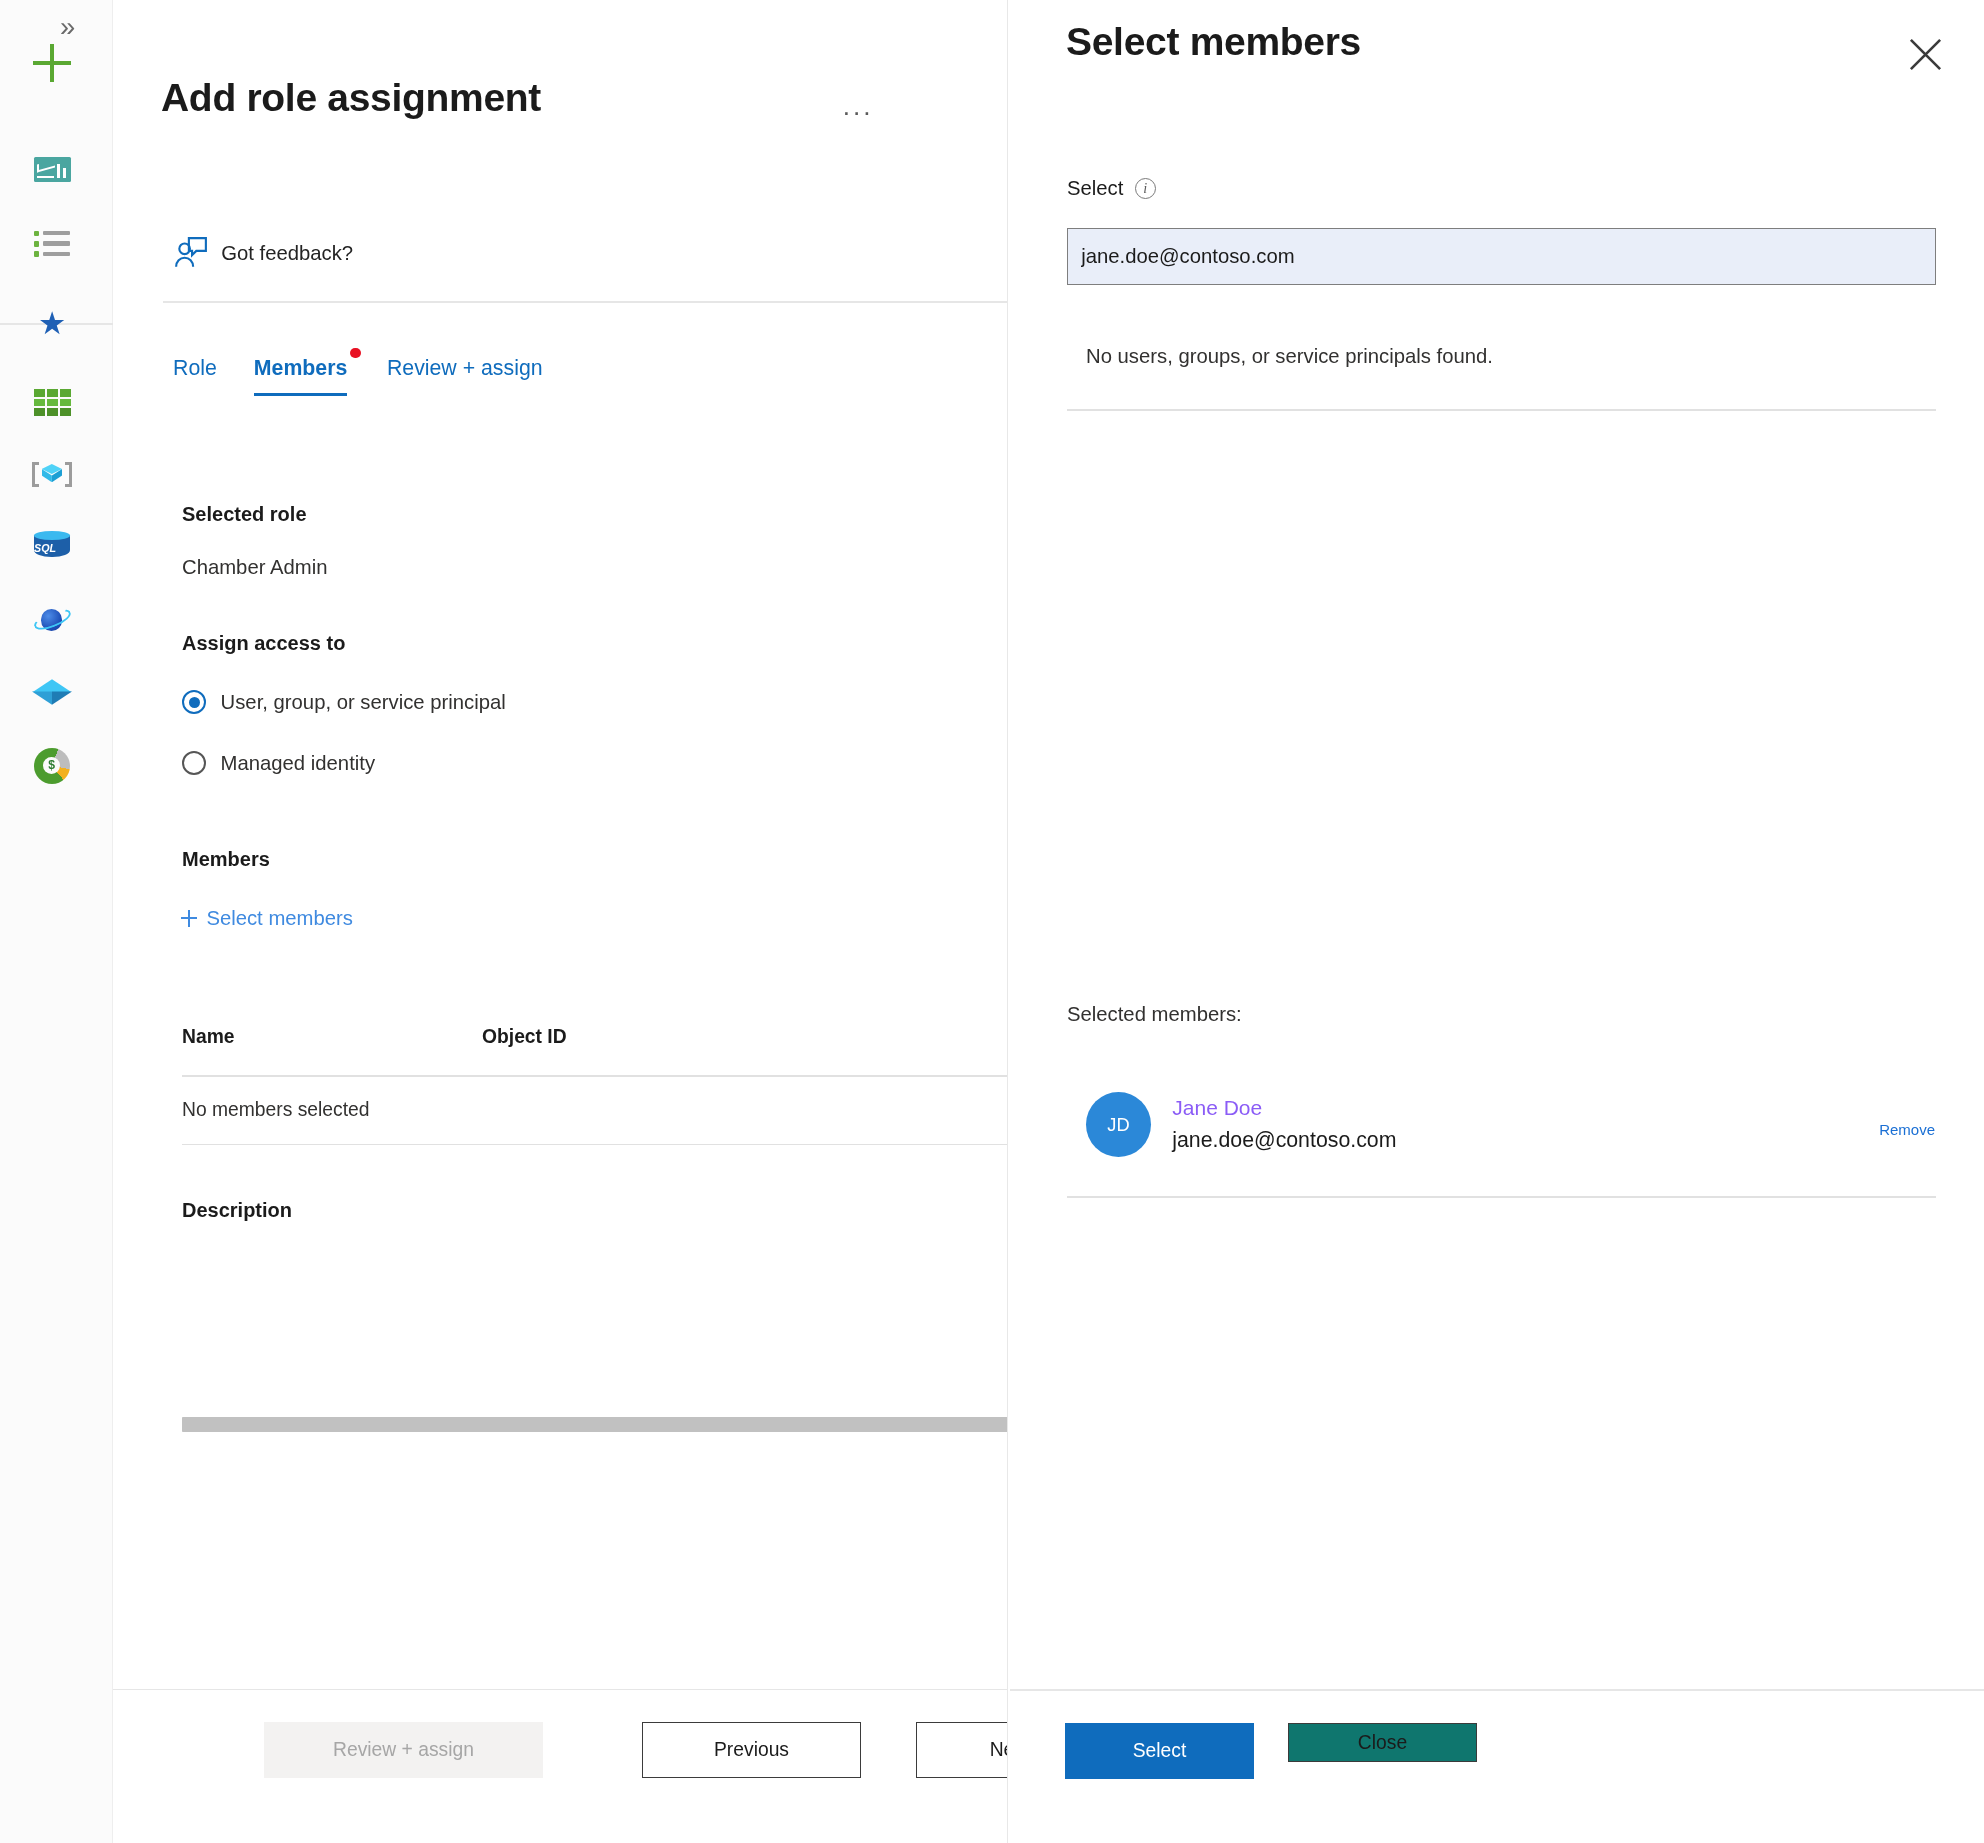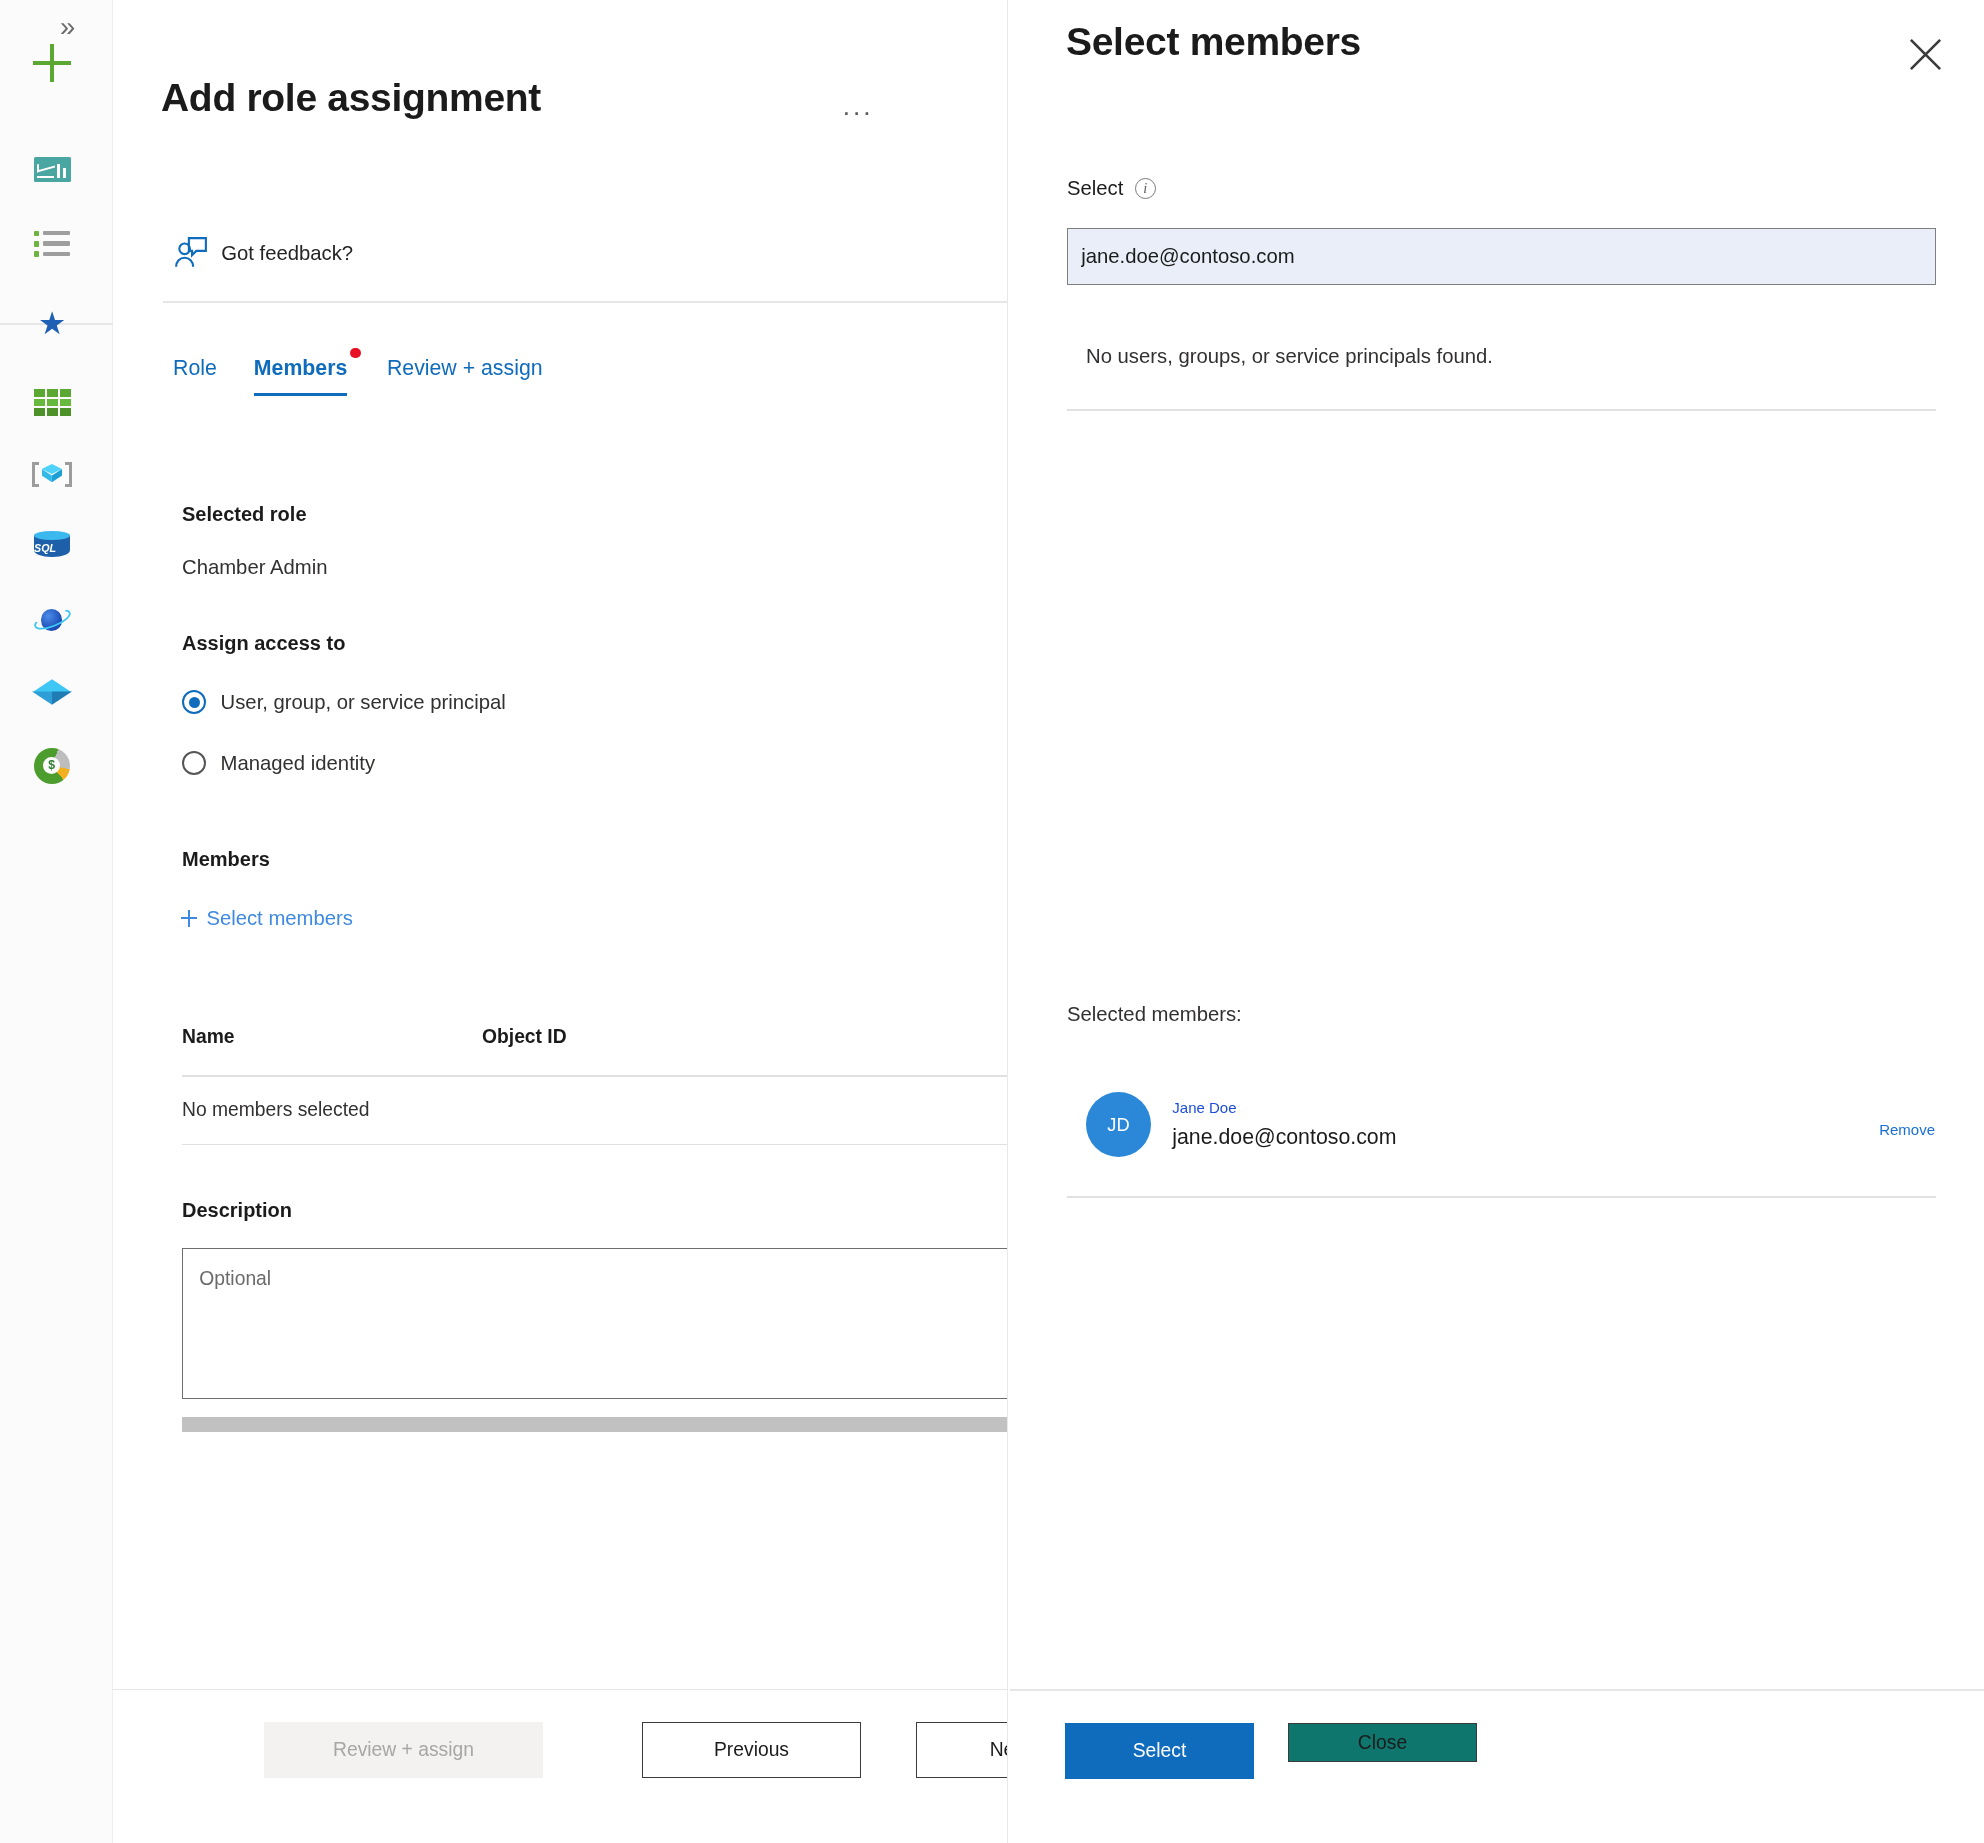--- a/index.html
+++ b/index.html
@@ -383,21 +383,21 @@
   }
   #rb-avatar {
     width: 65px; height: 65px; border-radius: 50%;
     background: #2b88d8; color: #ffffff;
     display: flex; align-items: center; justify-content: center;
     font-size: 18.3px; flex: none;
   }
   #rb-member-text {
     margin-left: 21.3px; display: flex; flex-direction: column; gap: 8.1px;
   }
-  #rb-member-name  { font-size: 15px; color: #1d4ed8; }
+  #rb-member-name  { font-size: 21px; color: #8b5cf6; }
   #rb-member-email { font-size: 21.3px; color: #1b1b1b; }
   #rb-remove-link {
     position: absolute; right: 0; top: 37px;
     font-size: 15px; color: #1a6fd4; cursor: pointer;
   }
   #rb-member-rule {
     position: absolute; left: 57px; top: 1196px;
     width: 869px; height: 1.5px; background: #e1e1e1;
   }
   #rb-foot-divider {
@@ -571,23 +571,20 @@
       </div>
       <div class="mt-rule"></div>
       <div class="mt-row">
         <span>No members selected</span>
       </div>
       <div class="mt-rule"></div>
     </div>
 
     <div class="sect-head" id="lbl-description">Description</div>
 
-    <div id="desc-box">
-      <div id="desc-placeholder">Optional</div>
-    </div>
 
     <div id="h-scroll-track">
       <div id="h-scroll-thumb"></div>
     </div>
 
     <div id="left-foot-divider"></div>
     <div id="left-footer">
       <button class="btn" id="btn-review-assign">Review + assign</button>
       <button class="btn" id="btn-previous">Previous</button>
       <button class="btn" id="btn-next">Next</button>

